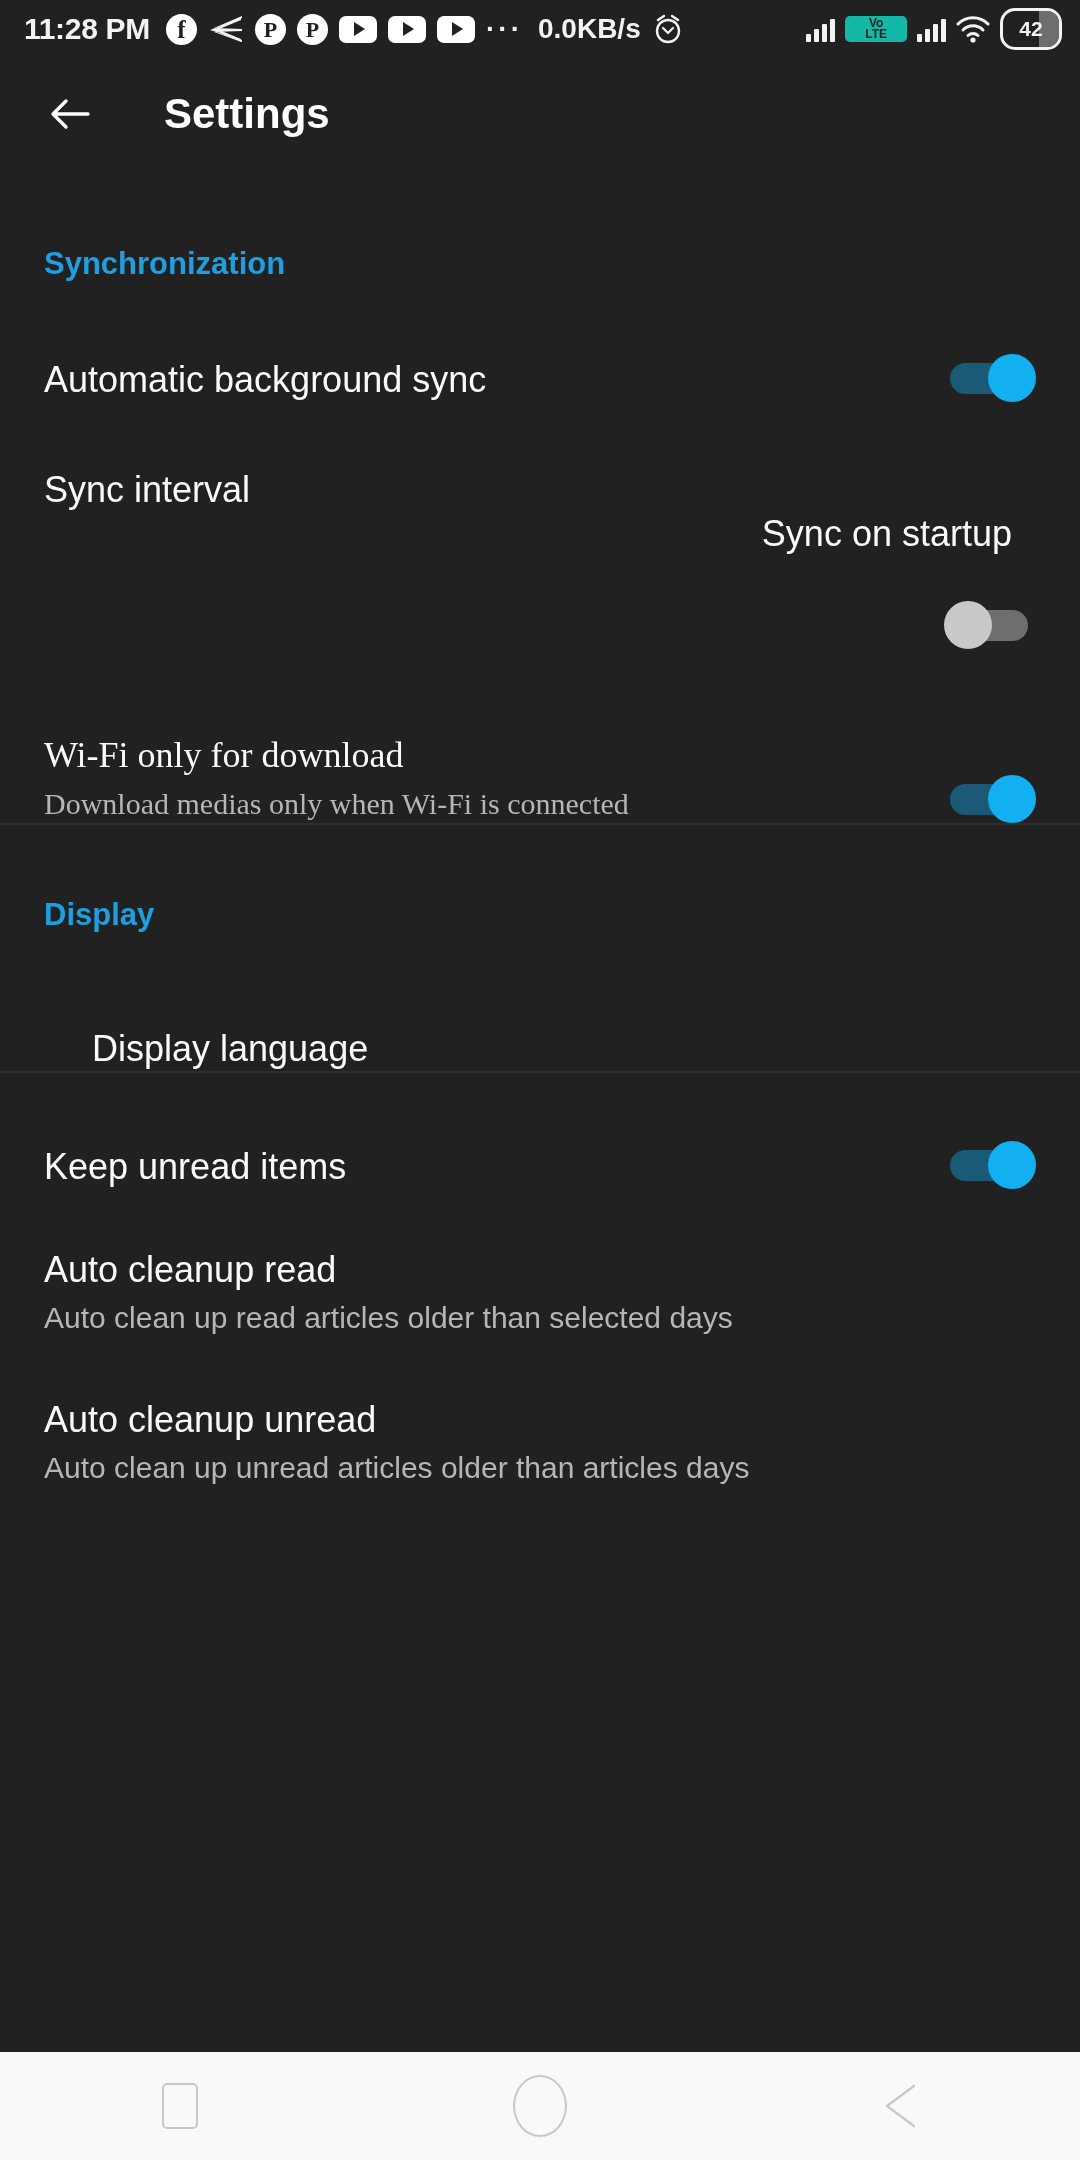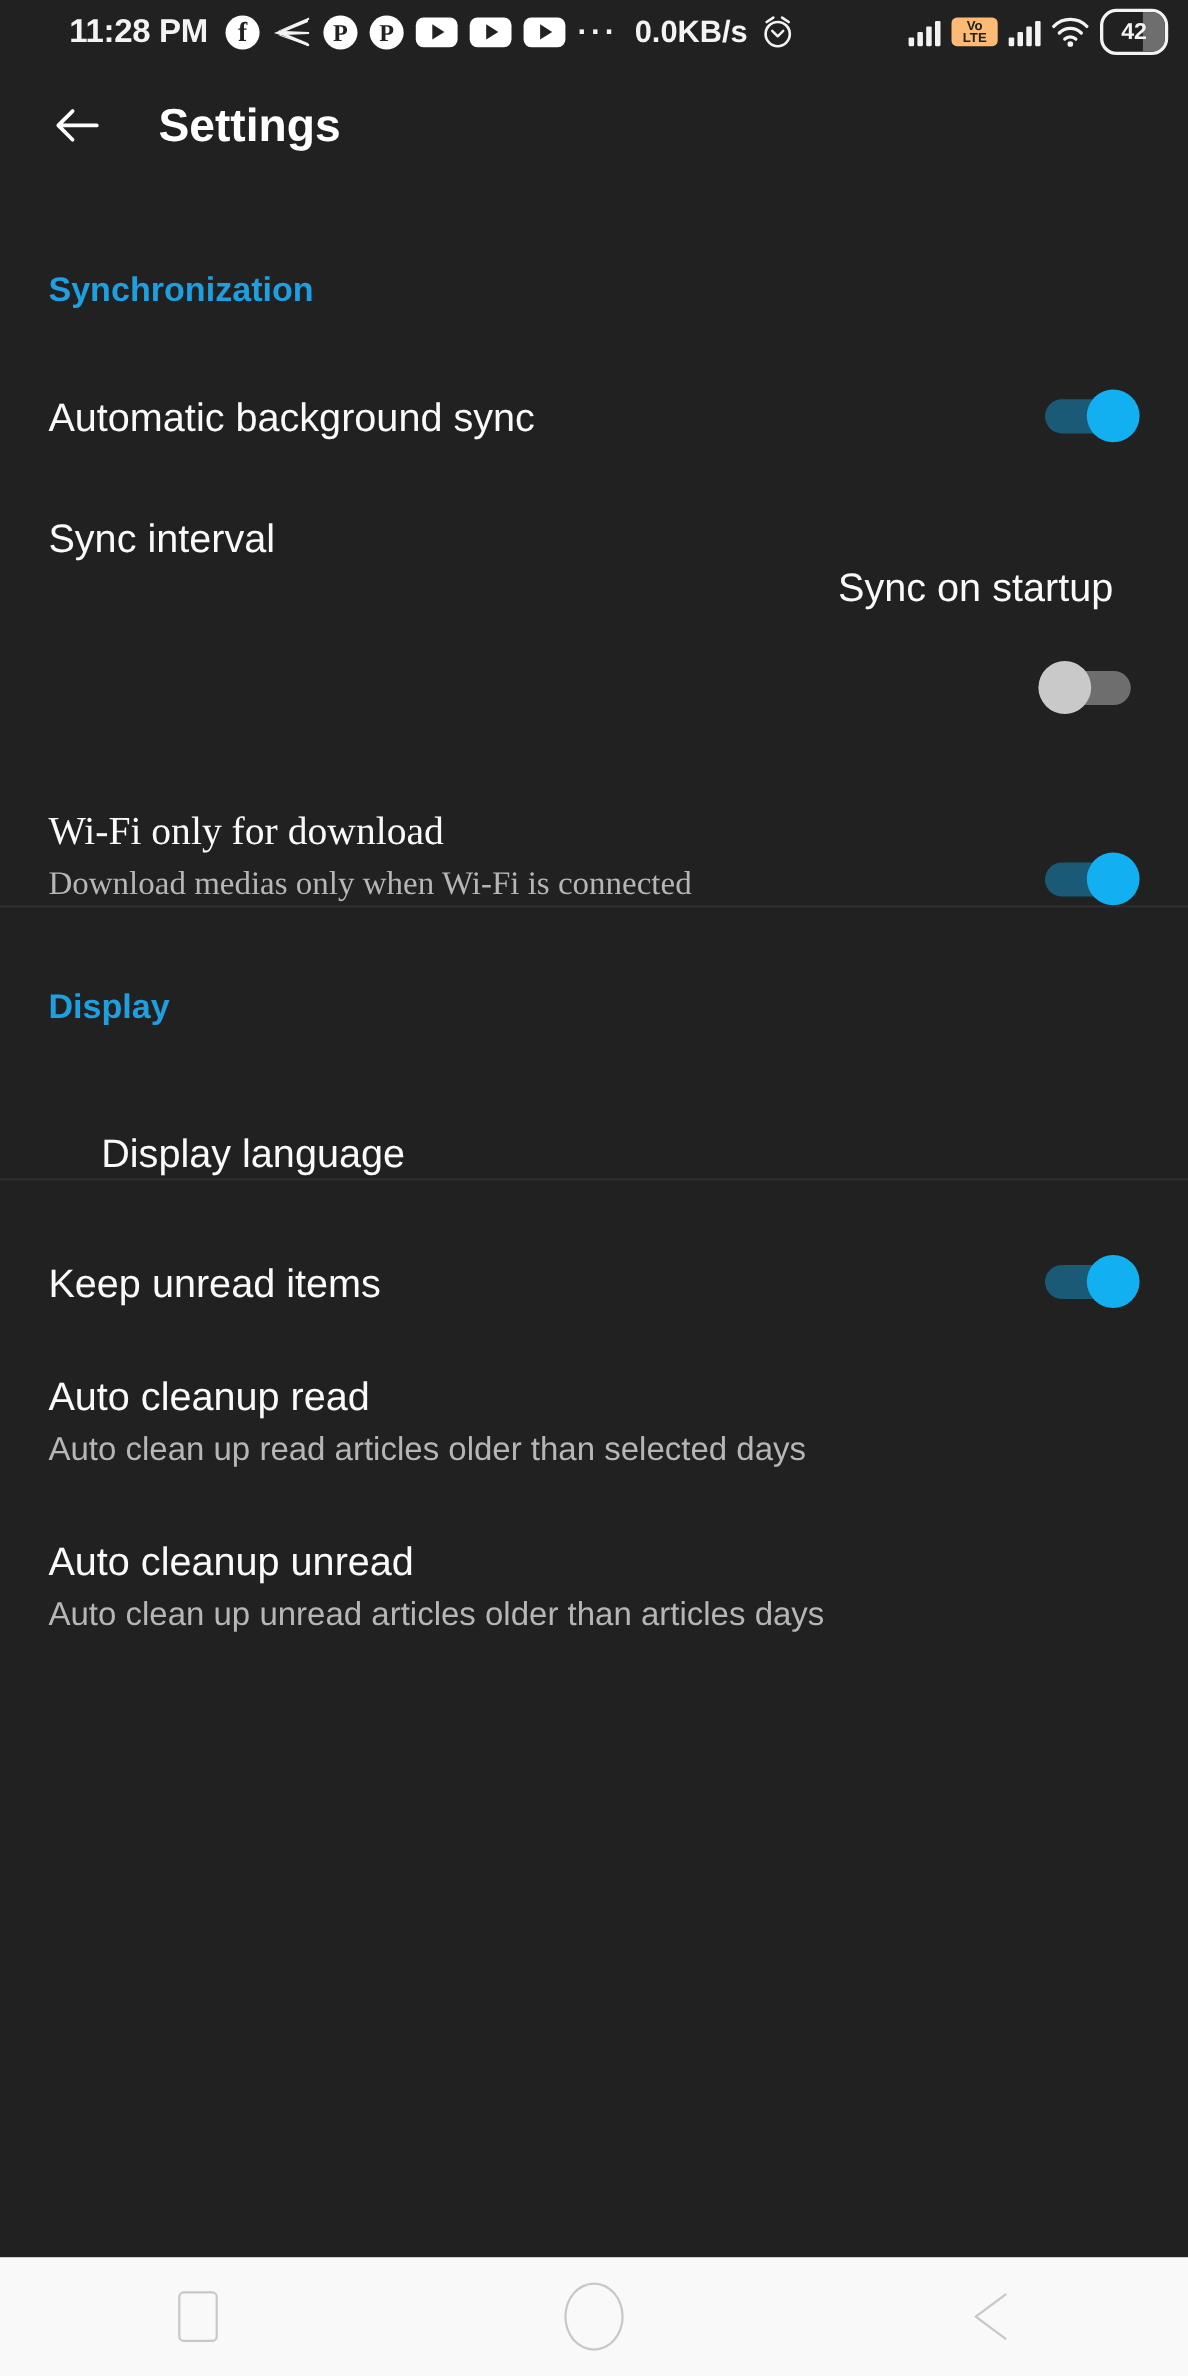--- a/index.html
+++ b/index.html
@@ -7,21 +7,21 @@
     width:1080px; height:2160px;
     background:#212121;
     font-family:"Liberation Sans", sans-serif;
     overflow:hidden;
   }
   .phone { position:relative; width:1080px; height:2160px; background:#212121; }
 
   
   .statusbar {
     height:58px; display:flex; align-items:center;
-    padding:0 18px 0 24px; gap:0; color:#f3f3f3; background:#212121;margin-left:39px;
+    padding:0 18px 0 24px; gap:0; color:#f3f3f3; background:#212121;
   }
   .clock { font-size:30px; font-weight:bold; letter-spacing:-0.3px; white-space:nowrap; }
   .sb-icons { display:flex; align-items:center; gap:11px; margin-left:16px; flex:1; }
   .sb-right { display:flex; align-items:center; gap:10px; }
   .sb-ic { display:inline-flex; align-items:center; justify-content:center; }
 
   .fb { width:31px; height:31px; border-radius:50%; background:#fff; color:#212121;
         font-size:25px; font-weight:bold; line-height:31px; text-align:center;
         font-family:"Liberation Serif", serif; }
   .msgr { width:36px; height:30px; }
@@ -32,30 +32,30 @@
         display:flex; align-items:center; justify-content:center; }
   .yt::after { content:""; border-left:11px solid #212121; border-top:7px solid transparent;
                border-bottom:7px solid transparent; margin-left:3px; }
   .dots { font-size:28px; letter-spacing:3px; line-height:14px; color:#f3f3f3; font-weight:bold; }
   .netspeed { font-size:28px; font-weight:bold; white-space:nowrap; margin-left:4px; }
   .alarm { width:32px; height:32px; }
   .sigbars { display:flex; align-items:flex-end; gap:3px; height:26px; }
   .sigbars i { display:block; width:5px; background:#f3f3f3; border-radius:1px; }
   .sigbars i:nth-child(1){ height:8px; } .sigbars i:nth-child(2){ height:13px; }
   .sigbars i:nth-child(3){ height:18px; } .sigbars i:nth-child(4){ height:23px; }
-  .volte { background:#fdba74; color:#212121; border-radius:5px; padding:2px 10px;
+  .volte { background:#14b8a6; color:#212121; border-radius:5px; padding:2px 20px;
            font-size:12px; font-weight:bold; line-height:11px; text-align:center; }
   .wifi { width:34px; height:28px; }
   .batt { width:62px; height:42px; border:3px solid #f3f3f3; border-radius:15px;
           display:flex; align-items:center; justify-content:center; position:relative; overflow:hidden; }
   .batt .fill { position:absolute; right:0; top:0; bottom:0; width:36%; background:#6e6e6e; }
   .batt span { position:relative; font-size:21px; font-weight:bold; color:#f3f3f3; }
 
   
-  .appbar { height:112px; display:flex; align-items:center; padding-left:46px; gap:50px; background:#212121; }
+  .appbar { height:112px; display:flex; align-items:center; padding-left:46px; gap:70px; background:#212121; }
   .backbtn { width:48px; height:48px; }
   .apptitle { font-size:42px; font-weight:bold; color:#fff; }
 
   
   .content { background:#212121; }
   .section-header { font-size:31px; font-weight:bold; color:#1f9ee0; padding:0 0 0 44px; }
   .sec-sync   { padding-top:76px; padding-bottom:16px; }
   .sec-disp   { padding-top:72px; padding-bottom:18px; }
   .sec-store  { padding-top:72px; padding-bottom:18px; }
 

